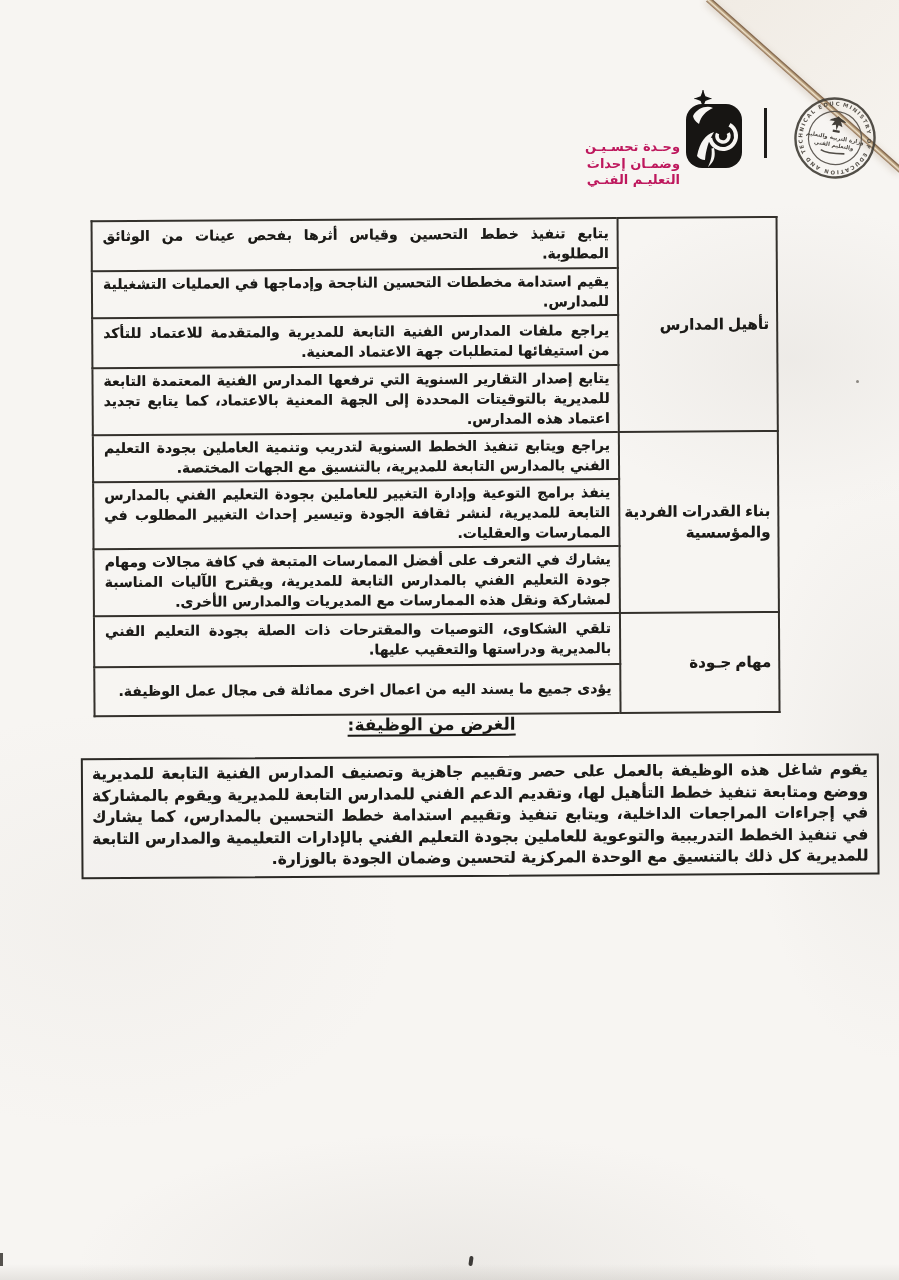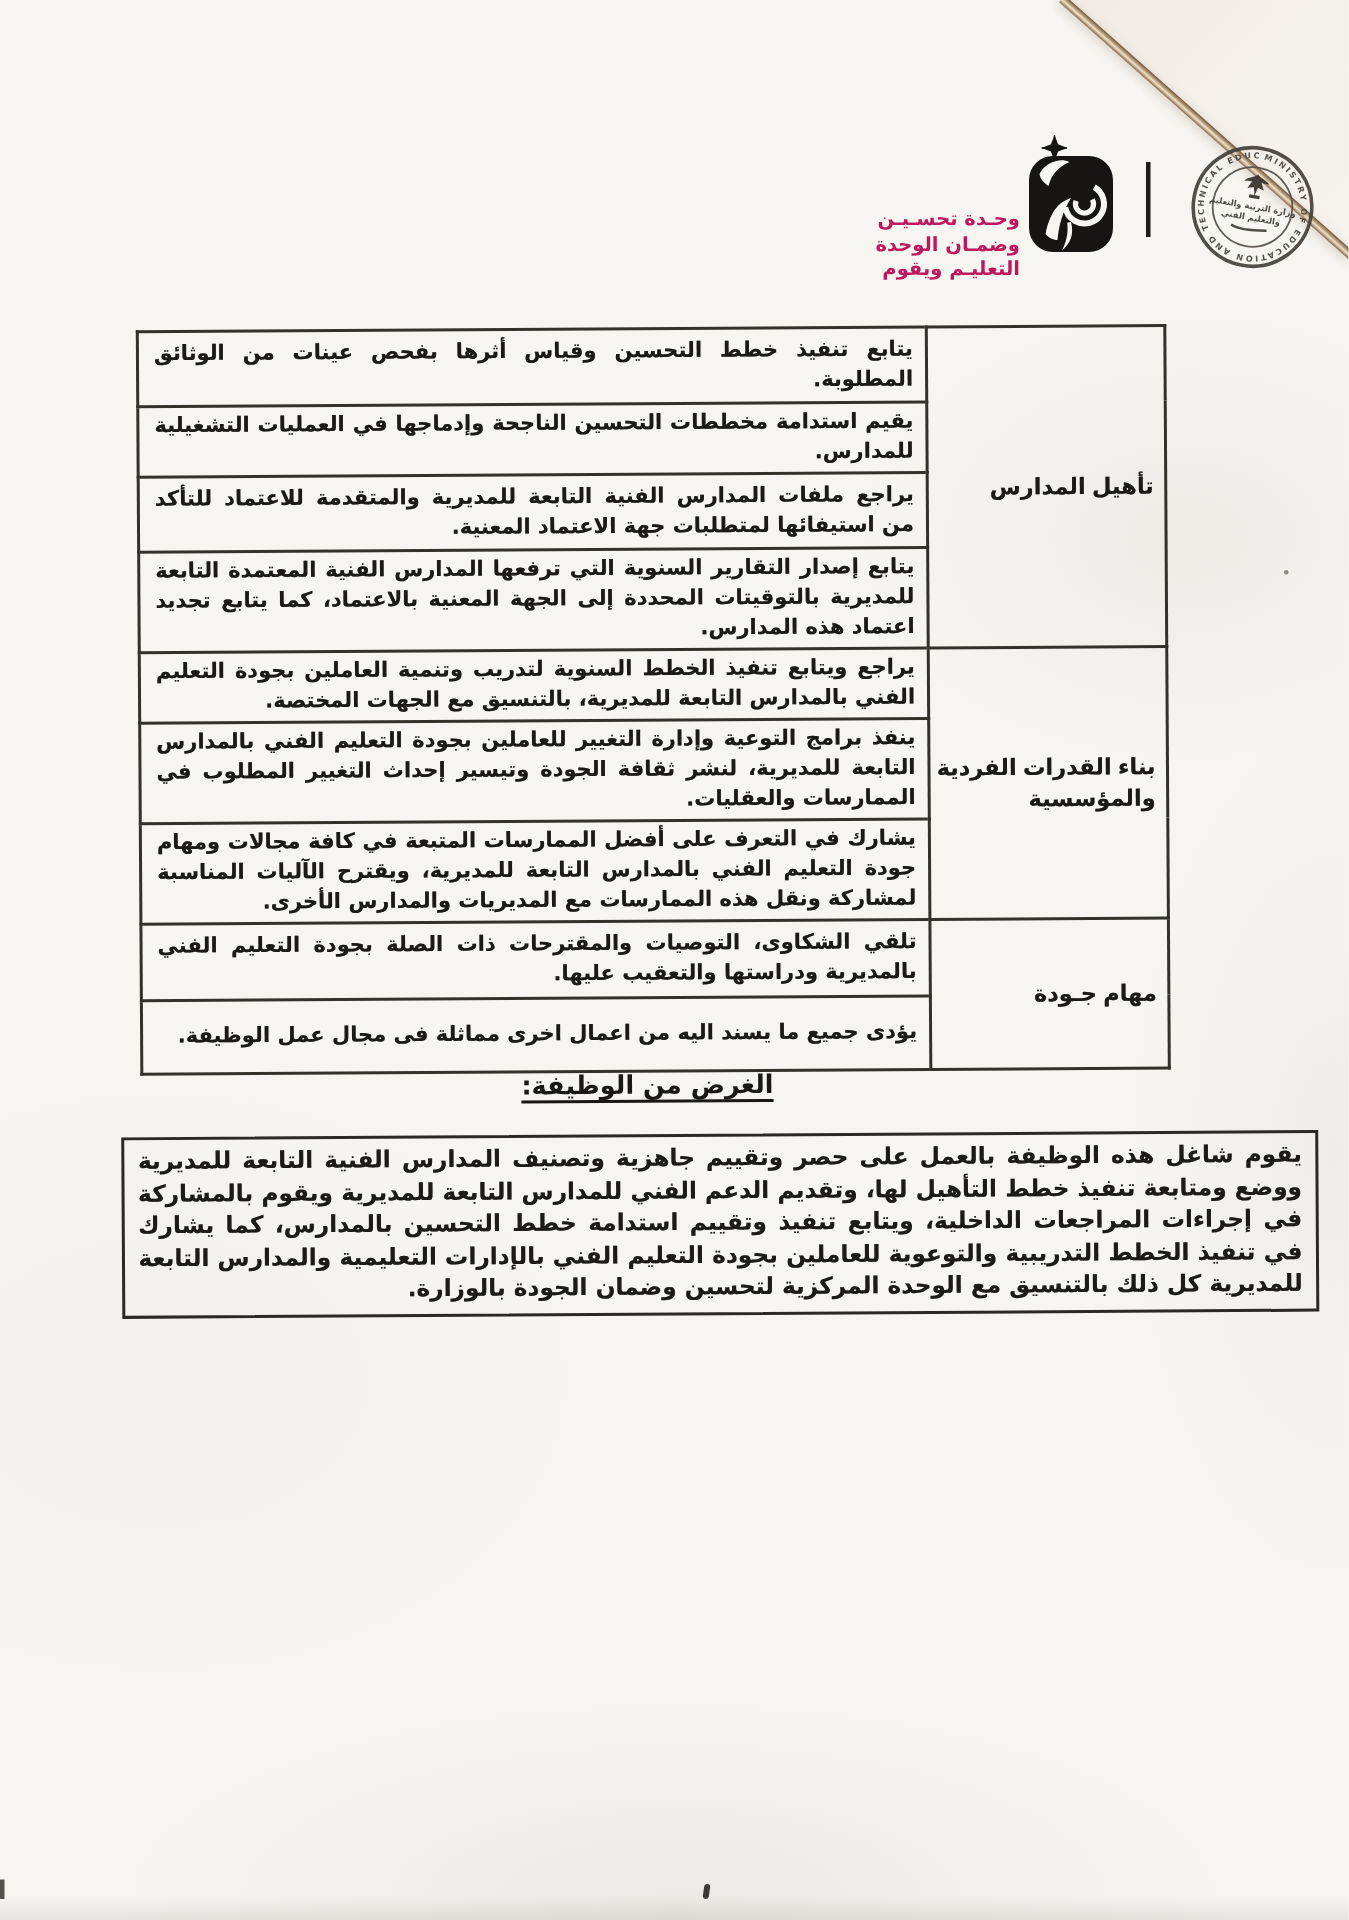--- a/index.html
+++ b/index.html
@@ -84,22 +84,22 @@
 </style>
 </head>
 <body>
 
 <div class="paper-noise"></div>
 <div class="corner-shade"></div>
 <div class="fold-line"></div>
 
 <div class="unit-name">
   <div>وحـدة تحسـيـن</div>
-  <div>وضمـان الوحدة</div>
-  <div>التعليـم ويقوم</div>
+  <div>وضمـان إحداث</div>
+  <div>التعليـم الفنـي</div>
 </div>
 
 <svg class="unit-logo" width="62" height="80" viewBox="0 0 62 80">
 
   <path d="M20 0 l2.4 6.2 6.2 2.4 -6.2 2.4 -2.4 6.2 -2.4 -6.2 -6.2 -2.4 6.2 -2.4 Z" fill="#161513"></path>
   <path d="M20 0 v17 M11.4 8.6 h17" stroke="#161513" stroke-width="1"></path>
 
   <rect x="3" y="14" width="56" height="64" rx="16" fill="#171513"></rect>
 
   <path d="M10 26 C14 18 24 15 30 18 C23 21 18 26 16 34 C12 31 10.5 29 10 26 Z" fill="#f7f5f2"></path>

